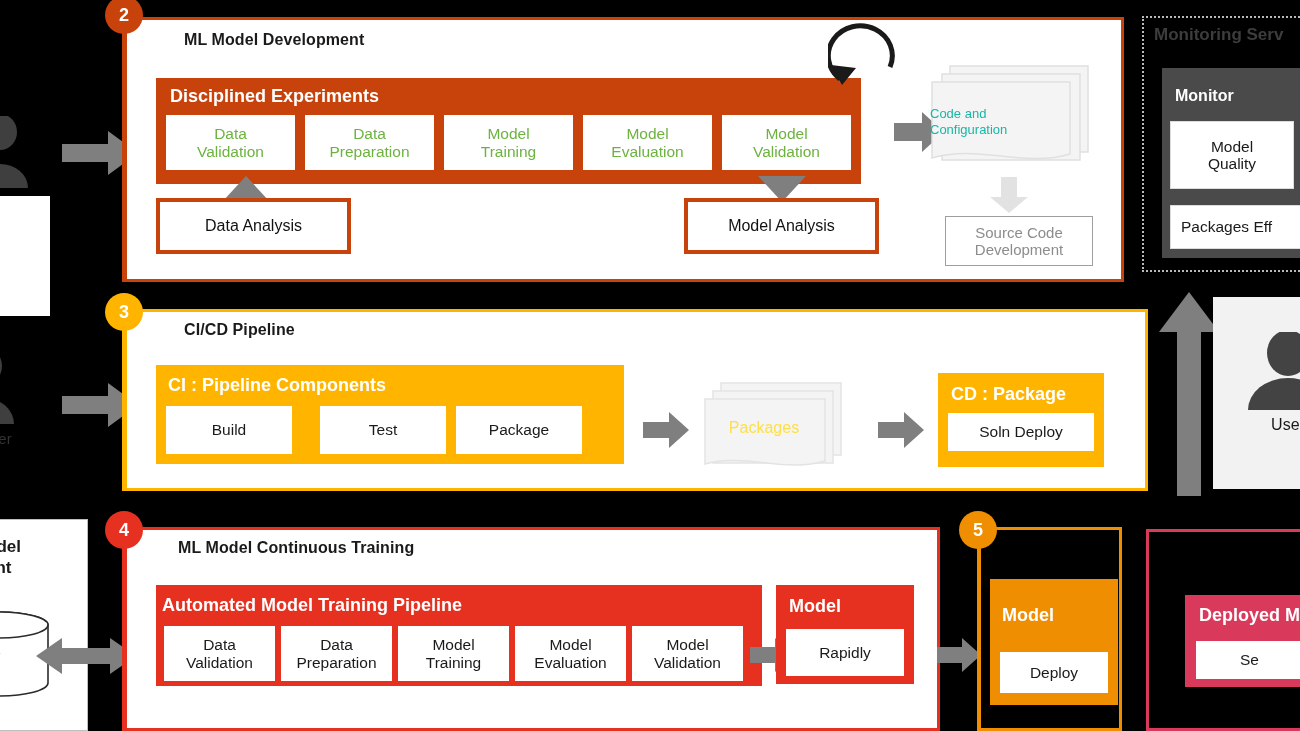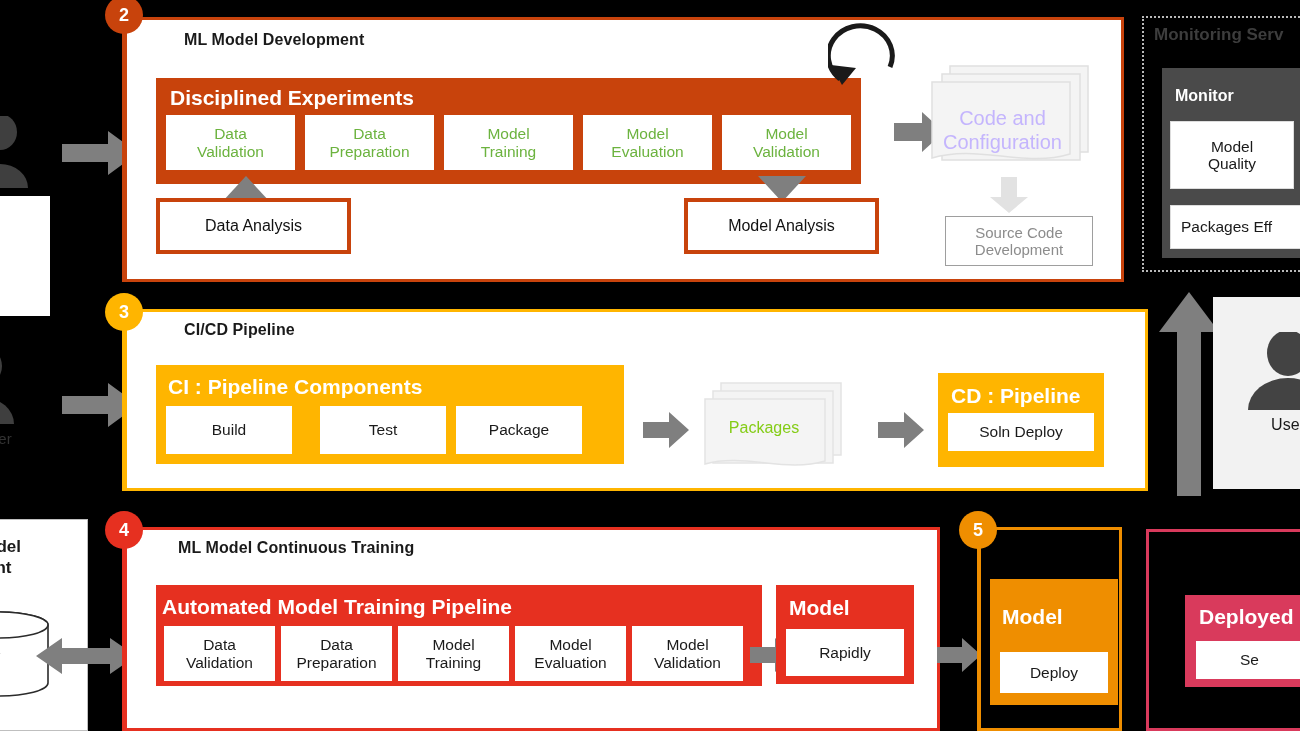--- a/index.html
+++ b/index.html
@@ -18,21 +18,21 @@
 
   
   .badge{
     width:38px;height:38px;border-radius:50%;
     display:flex;align-items:center;justify-content:center;
     color:#fff;font-weight:bold;font-size:18px;z-index:30;
   }
   .badge-stem{width:3px;z-index:5;}
 
   
-  .groupbar{color:#fff;font-weight:bold;font-size:21px;}
+  .groupbar{color:#fff;font-weight:bold;font-size:18px;}
   .cell{
     background:#fff;display:flex;align-items:center;justify-content:center;
     text-align:center;line-height:1.12;font-size:15.5px;color:#1a1a1a;
   }
   .cell.green{color:#6cb33f;}
 
   
   .obox{
     background:#fff;display:flex;align-items:center;justify-content:center;
     text-align:center;font-size:16px;color:#111;line-height:1.15;
@@ -176,21 +176,21 @@
   </svg>
 </div>
 
 <div class="abs docstack" style="left:930px;top:60px;width:160px;height:115px;">
   <svg width="160" height="115" viewBox="0 0 160 115">
     <path d="M20 6 h138 v86 h-138 z" fill="#f4f4f4" stroke="#e0e0e0" stroke-width="1.5"></path>
     <path d="M12 14 h138 v86 h-138 z" fill="#f4f4f4" stroke="#e0e0e0" stroke-width="1.5"></path>
     <path d="M2 22 h138 v72 c-46 14 -92 -10 -138 4 z" fill="#f4f4f4" stroke="#e0e0e0" stroke-width="1.5"></path>
   </svg>
 </div>
-<div class="abs" style="left:930px;top:106px;width:145px;text-align:center;font-size:20px;color:#c4b5fd;line-height:1.2;">
+<div class="abs" style="left:930px;top:106px;width:145px;font-size:13px;color:#14b8a6;line-height:1.2;">
   <div>Code and</div>
   <div>Configuration</div>
 </div>
 
 <div class="abs" style="left:990px;top:177px;width:38px;height:36px;">
   <svg width="38" height="36" viewBox="0 0 38 36">
     <path d="M11 0 h16 v20 h11 l-19 16 l-19 -16 h11 z" fill="#e2e2e2"></path>
   </svg>
 </div>
 
@@ -219,30 +219,30 @@
   </svg>
 </div>
 
 <div class="abs docstack" style="left:703px;top:379px;width:140px;height:98px;">
   <svg width="140" height="98" viewBox="0 0 140 98">
     <path d="M18 4 h120 v72 h-120 z" fill="#f4f4f4" stroke="#e3e3e3" stroke-width="1.5"></path>
     <path d="M10 12 h120 v72 h-120 z" fill="#f4f4f4" stroke="#e3e3e3" stroke-width="1.5"></path>
     <path d="M2 20 h120 v62 c-40 12 -80 -8 -120 3 z" fill="#f4f4f4" stroke="#e3e3e3" stroke-width="1.5"></path>
   </svg>
 </div>
-<div class="abs" style="left:703px;top:419px;width:122px;text-align:center;font-size:16px;color:#84cc16;">Packages</div>
+<div class="abs" style="left:703px;top:419px;width:122px;text-align:center;font-size:16px;color:#fde047;">Packages</div>
 
 <div class="abs arrow-r" style="left:878px;top:412px;width:46px;height:36px;">
   <svg width="46" height="36" viewBox="0 0 46 36">
     <path d="M0 10 h26 v-10 l20 18 l-20 18 v-10 h-26 z" fill="#7f7f7f"></path>
   </svg>
 </div>
 
 <div class="abs" style="left:938px;top:373px;width:166px;height:94px;background:#ffb500;"></div>
-<div class="abs groupbar" style="left:951px;top:384px;width:150px;">CD : Pipeline</div>
+<div class="abs groupbar" style="left:951px;top:384px;width:150px;">CD : Package</div>
 <div class="abs cell" style="left:948px;top:413px;width:146px;height:38px;">Soln Deploy</div>
 
 <div class="abs badge" style="left:105px;top:511px;background:#e63020;">
   <span>4</span>
 </div>
 <div class="abs panel" style="left:124px;top:527px;width:816px;height:204px;border:3px solid #e63020;"></div>
 
 <div class="abs panel-title" style="left:178px;top:539px;width:460px;">ML Model Continuous Training</div>
 
 <div class="abs" style="left:156px;top:585px;width:606px;height:101px;background:#e63020;"></div>

